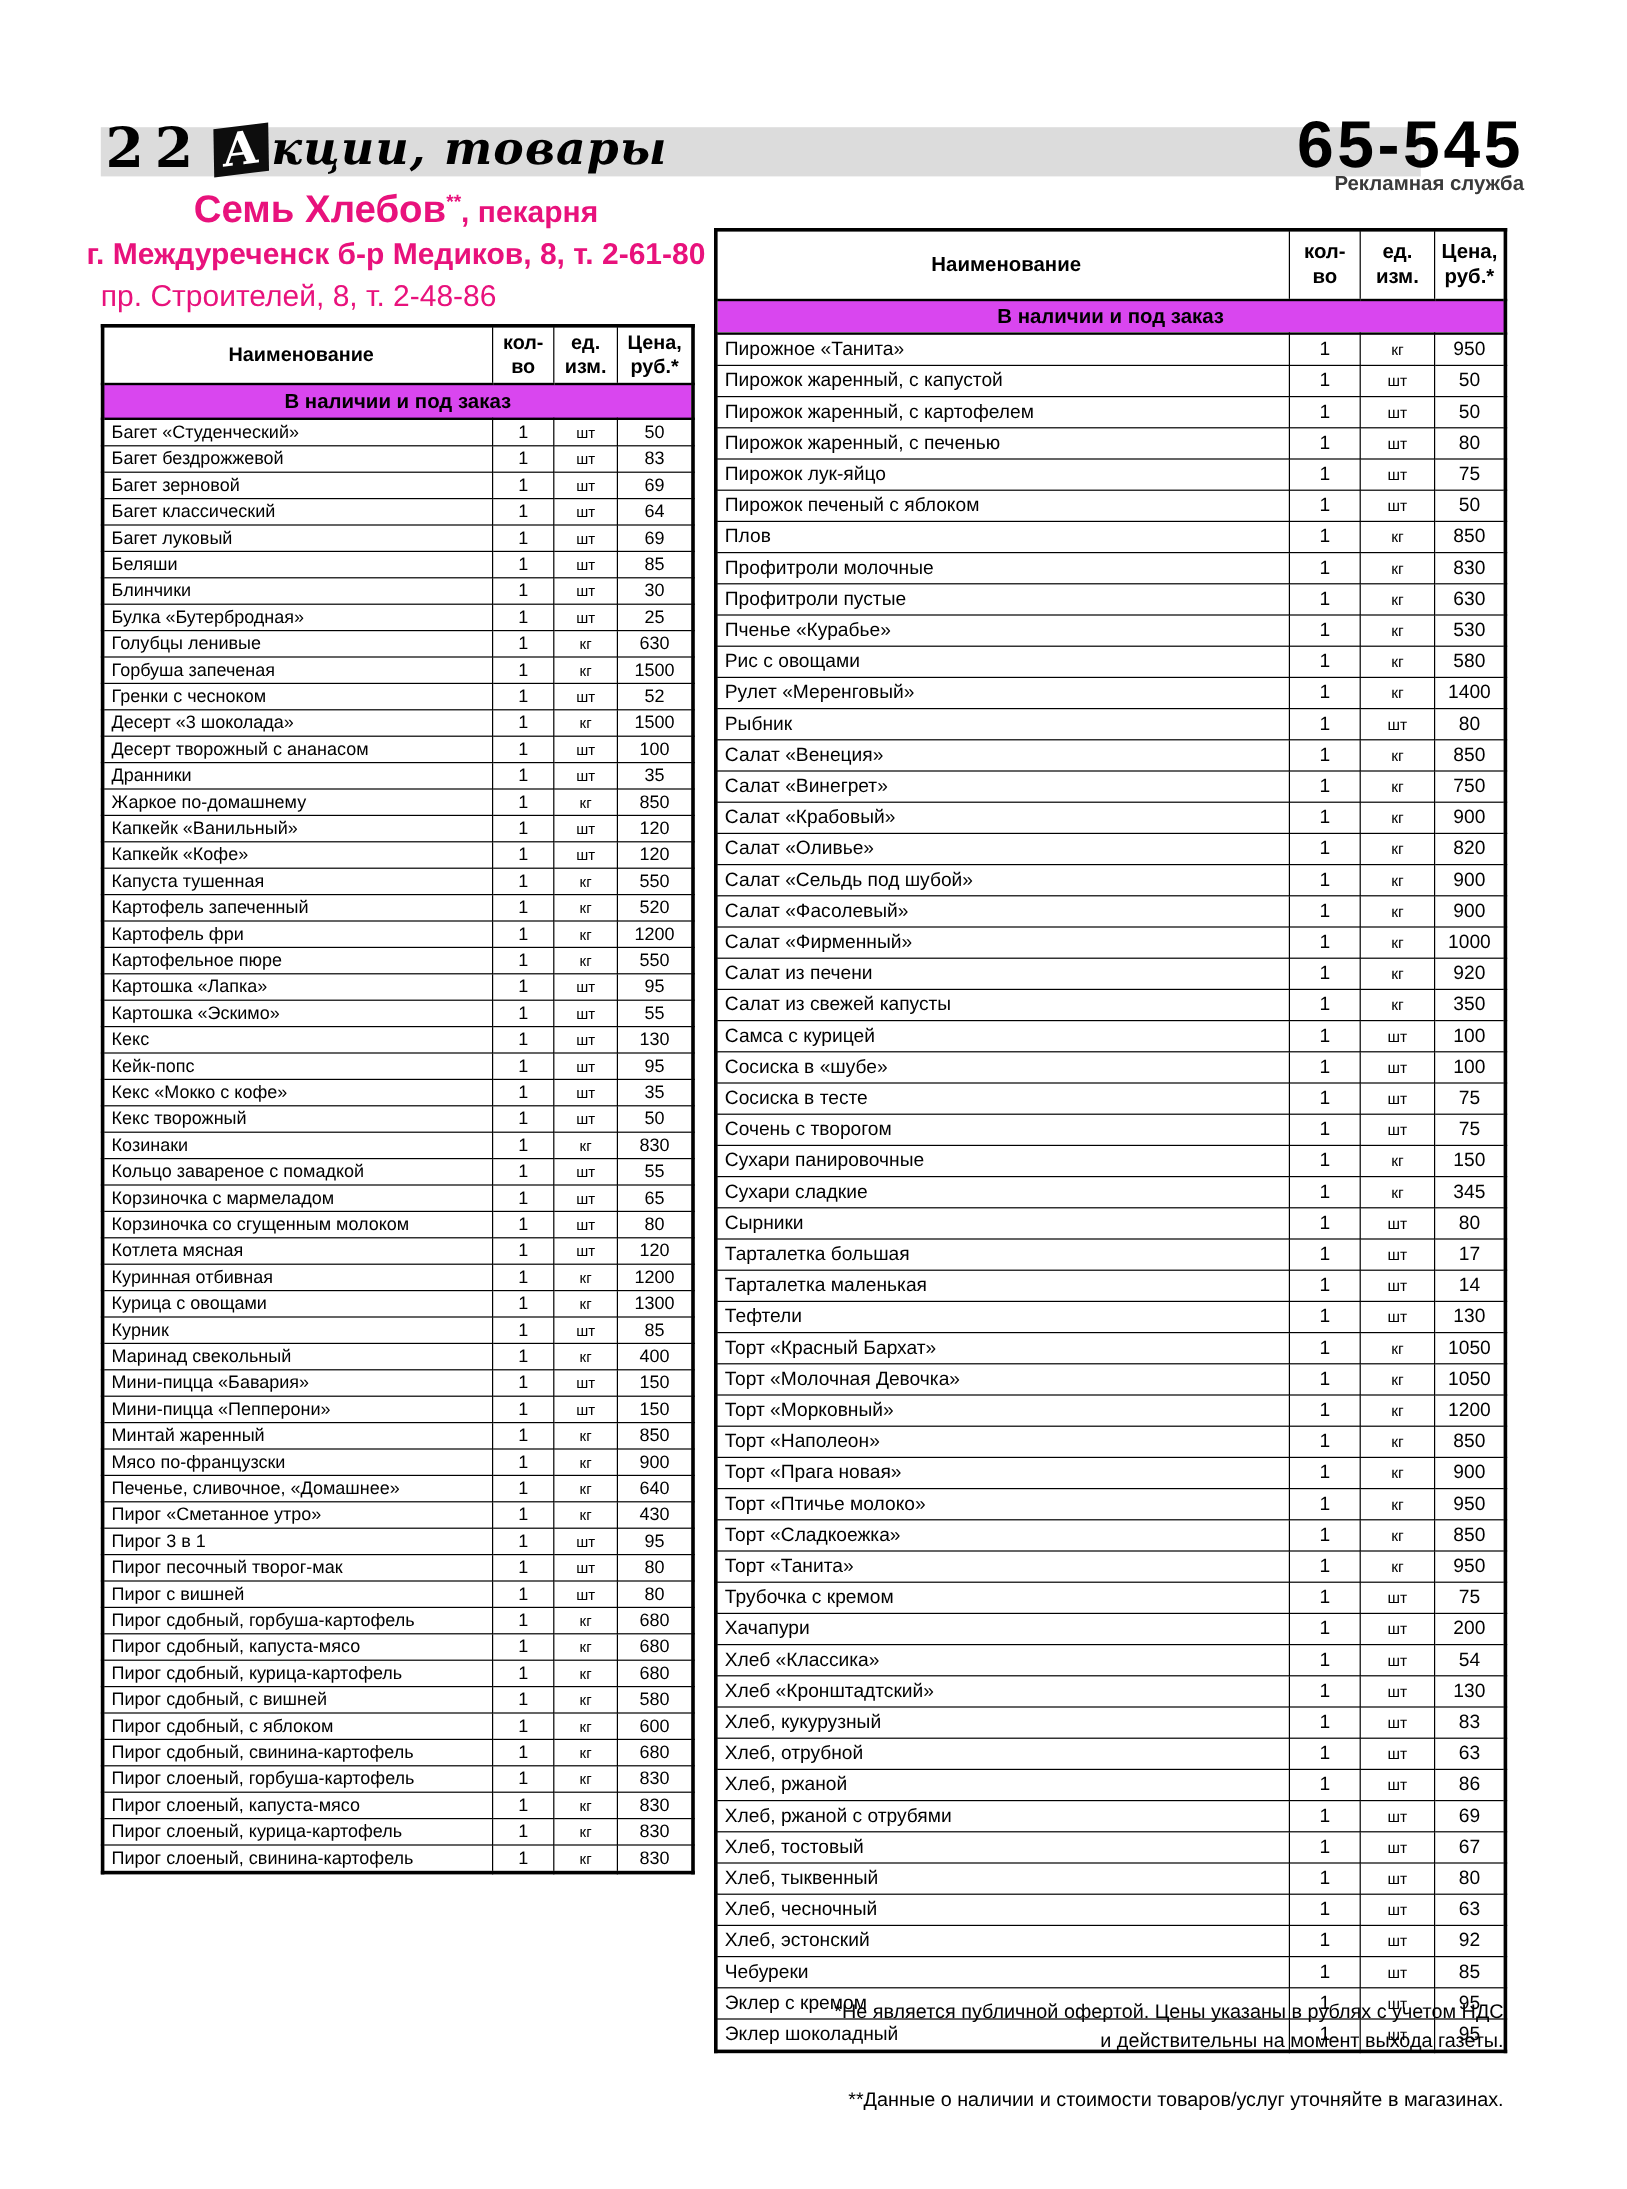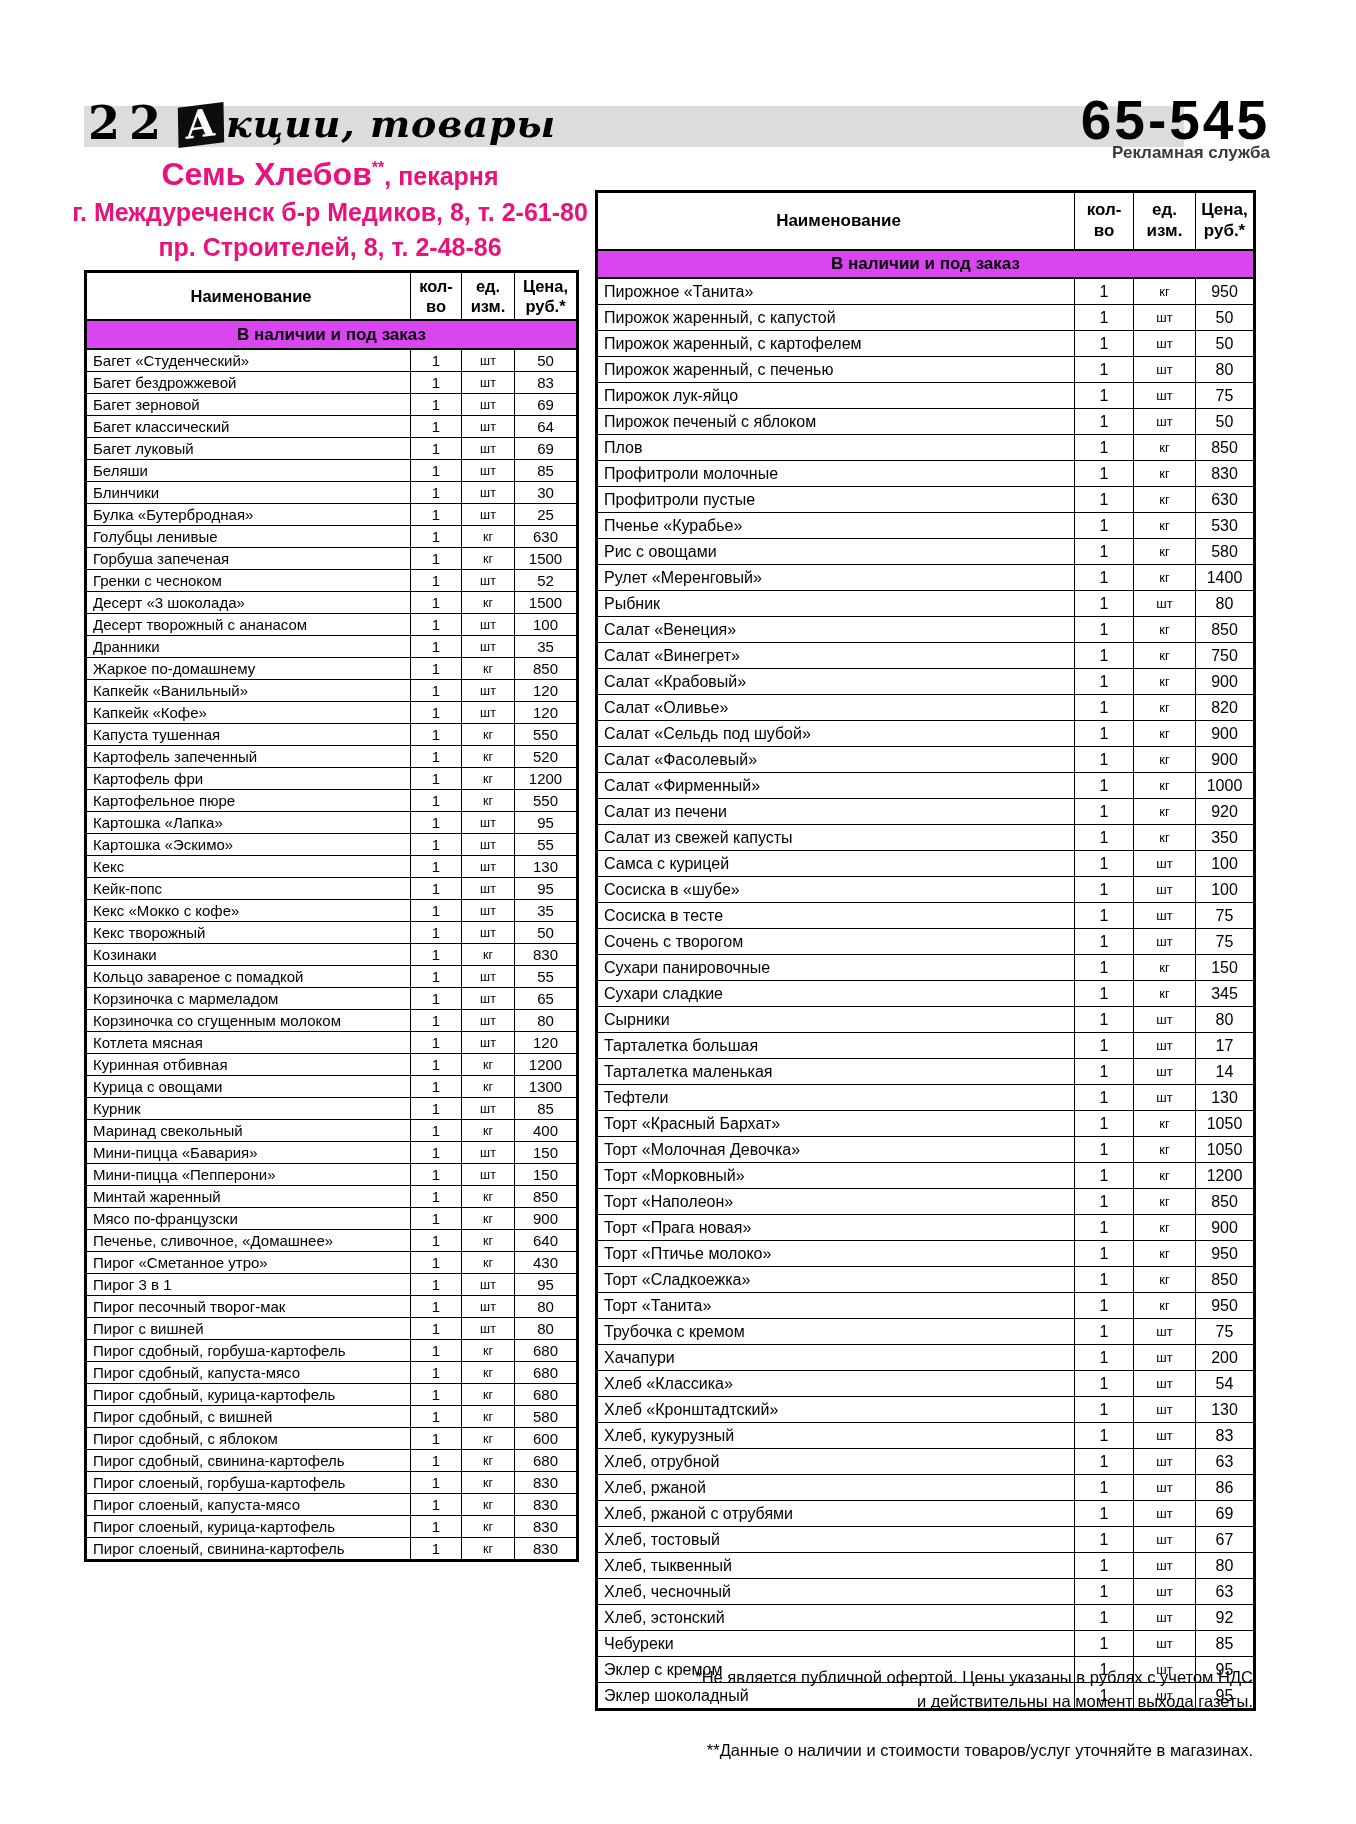--- a/index.html
+++ b/index.html
@@ -51,21 +51,21 @@
     text-align:center;font-weight:bold;font-size:32px;
   }
   .bakery-name .suffix{font-size:25px;}
   .bakery-name sup{font-size:16px;vertical-align:super;}
   .bakery-addr1{
     position:absolute;left:64px;top:198px;width:532px;
     text-align:center;font-weight:bold;font-size:25px;
   }
   .bakery-addr2{
     position:absolute;left:84px;top:233px;width:492px;
-    text-align:center;font-weight:bold;font-size:25px;
+    font-weight:normal;font-size:25px;
   }
   
   table.price-table{
     border-collapse:collapse;table-layout:fixed;
     border:3px solid #000;
     position:absolute;
   }
   .price-table th,.price-table td{
     border:1.6px solid #000;
     overflow:hidden;white-space:nowrap;

